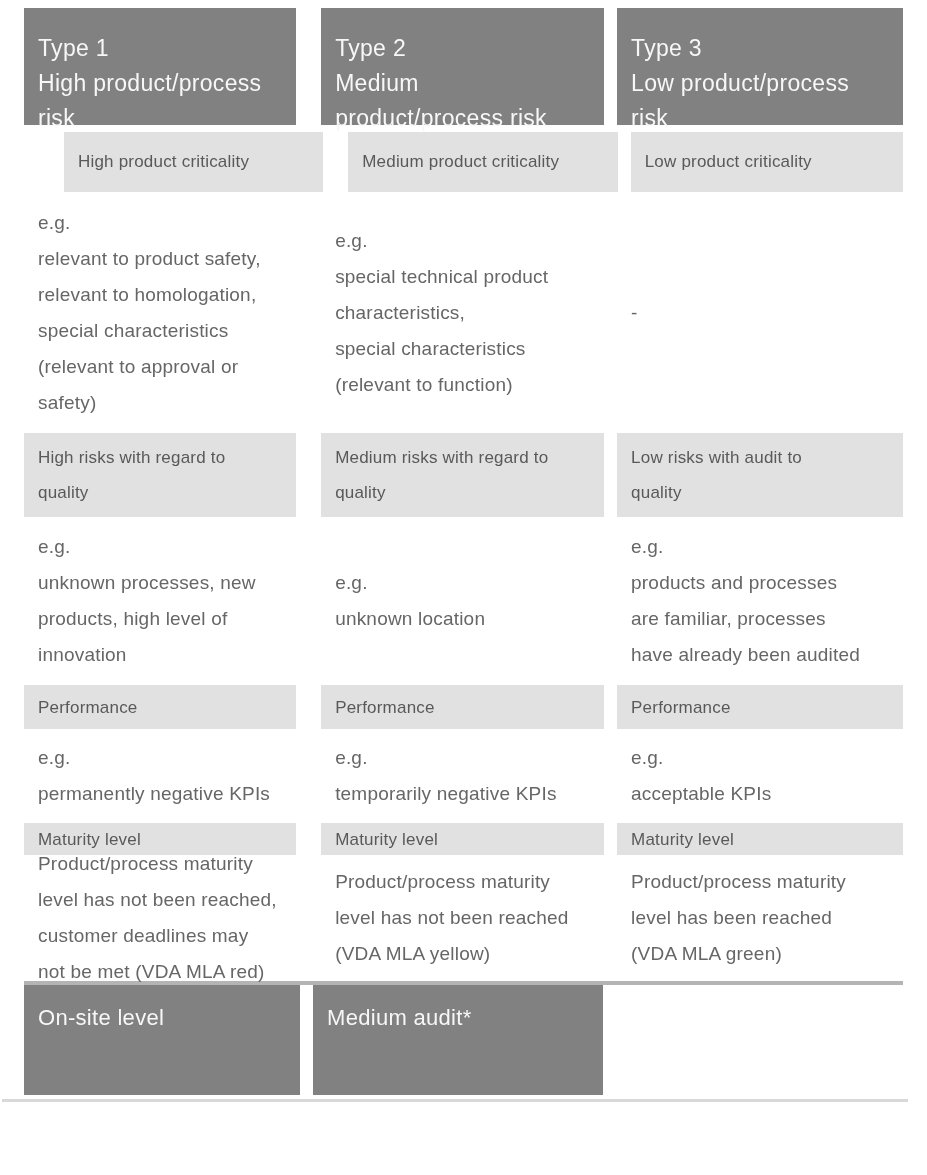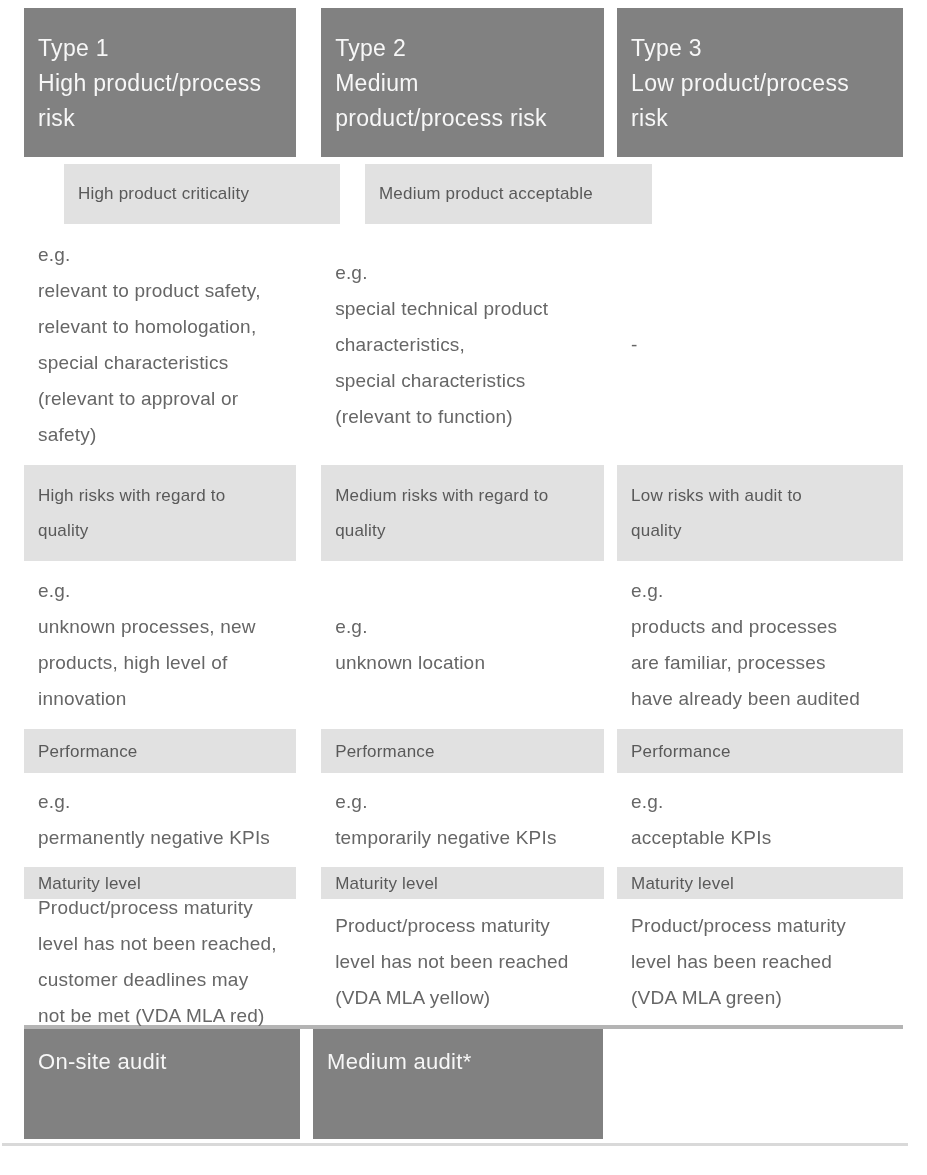--- a/index.html
+++ b/index.html
@@ -9,34 +9,34 @@
     -webkit-font-smoothing:antialiased;
   }
   .tbl { padding:8px 24px 0 24px; }
   .row { display:flex; gap:13px; }
   .c1 { width:276px; } .c2 { width:287px;margin-left:12px; } .c3 { width:290px; }
   .cell { box-sizing:border-box; white-space:pre-line; }
 
   
   .r-header { margin-bottom:7px; }
   .r-header .cell {
-    height:149px; background:#818181; color:#f7f7f7;
+    height:117px; background:#818181; color:#f7f7f7;
     font-size:23px; line-height:35px; letter-spacing:0.3px;
     padding:23px 10px 16px 14px;
   }
 
   
   .light .cell {
     background:#e1e1e1; color:#595959;
     font-size:17px; line-height:35px; letter-spacing:0.2px;
     display:flex; padding-left:14px; padding-right:10px;
   }
   .r-crit { height:60px;padding-left:40px; }
   .r-crit .cell { height:60px; align-items:flex-end; padding-bottom:13px; }
-  .r-qr .cell   { height:96px; align-items:center; }
+  .r-qr .cell   { height:84px; align-items:center; }
   .r-perf .cell { height:44px; align-items:center; }
   .r-mat .cell  { height:32px; align-items:center; }
 
   
   .plain .cell {
     background:#ffffff; color:#666666;
     font-size:19px; line-height:36px; letter-spacing:0.2px;
     display:flex; align-items:center; padding-left:14px; padding-right:8px;
   }
   .r-crit-ex .cell { height:241px; }
@@ -68,21 +68,22 @@
     <div class="cell c2">Type 2
 Medium
 product/process risk</div>
     <div class="cell c3">Type 3
 Low product/process
 risk</div>
   </div>
 
   <div class="row light r-crit">
     <div class="cell c1">High product criticality</div>
-    <div class="cell c2">Medium product acceptable</div>
+    <div class="cell c2">Medium product criticality</div>
+    <div class="cell c3">Low product criticality</div>
   </div>
 
   <div class="row plain r-crit-ex">
     <div class="cell c1">e.g.
 relevant to product safety,
 relevant to homologation,
 special characteristics
 (relevant to approval or
 safety)</div>
     <div class="cell c2">e.g.
@@ -143,19 +144,19 @@
 not be met (VDA MLA red)</div>
     <div class="cell c2">Product/process maturity
 level has not been reached
 (VDA MLA yellow)</div>
     <div class="cell c3">Product/process maturity
 level has been reached
 (VDA MLA green)</div>
   </div>
 
   <div class="row r-audit">
-    <div class="cell c1">On-site audit</div>
+    <div class="cell c1">On-site level</div>
     <div class="cell c3">Medium audit*</div>
   </div>
 
 </div>
 
 <div class="bottom-rule"></div>
 
 </body></html>

